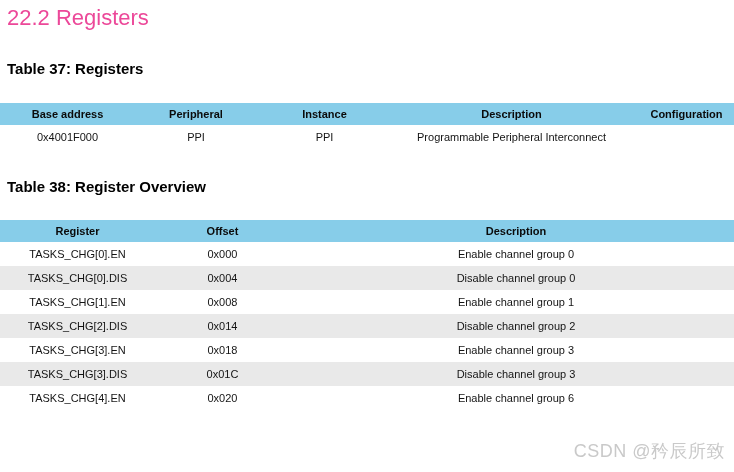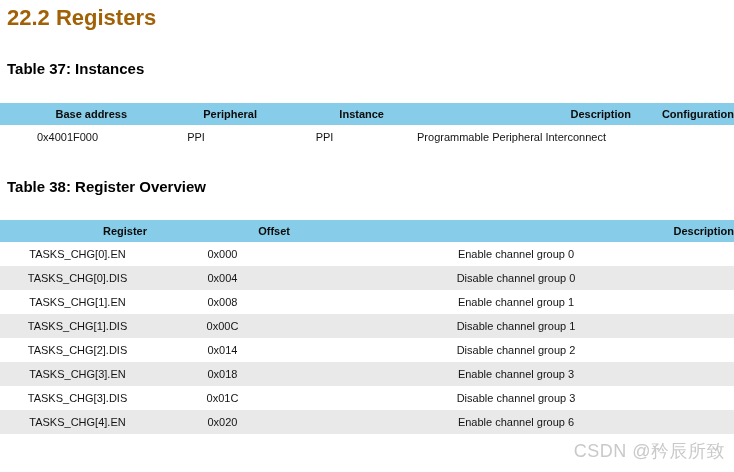--- a/index.html
+++ b/index.html
@@ -2,57 +2,57 @@
 <html><head>
 <meta charset="utf-8">
 <style>
   html,body{margin:0;padding:0;}
   body{
     width:734px;height:472px;position:relative;overflow:hidden;
     background:#ffffff;color:#111111;
     font-family:"Liberation Sans","DejaVu Sans",sans-serif;
   }
   .page-title{
-    font-size:22px;font-weight:bold;line-height:26px;
-    margin:5px 0 0 7px;color:#a16207;
+    font-size:22px;font-weight:normal;line-height:26px;
+    margin:5px 0 0 7px;color:#ec4899;
   }
   .table-caption{
     font-size:15px;font-weight:bold;line-height:19px;
     margin:28px 0 0 7px;color:#000;
   }
   .table-caption.second{}
   table{
     border-collapse:collapse;table-layout:fixed;
     width:734px;
   }
   .tbl-wrap1{margin-top:25px;}
   .tbl-wrap2{margin-top:24px;}
   th{
     background:#87CDE9;height:22px;
-    font-size:11px;font-weight:bold;text-align:right;
+    font-size:11px;font-weight:bold;text-align:center;
     padding:0 0 0 8px;color:#0b0b0b;vertical-align:middle;
   }
   td{
     height:24px;font-size:11px;text-align:center;
     padding:0 0 0 8px;color:#141414;vertical-align:middle;
     white-space:nowrap;overflow:hidden;
   }
   .reg-table tbody tr:nth-child(even) td{background:#E9E9E9;}
   .watermark{
     position:absolute;right:9px;bottom:9px;
     font-size:18px;color:#C9C9C9;letter-spacing:0.5px;
     text-shadow:0 1px 0 #ffffff;
   }
 </style>
 </head>
 <body>
 
 <h1 class="page-title">22.2 Registers</h1>
 
-<h2 class="table-caption">Table 37: Instances</h2>
+<h2 class="table-caption">Table 37: Registers</h2>
 
 <div class="tbl-wrap1">
   <table class="inst-table">
     <colgroup>
       <col style="width:127px">
         <col style="width:130px">
         <col style="width:127px">
         <col style="width:247px">
         <col style="width:103px">
     </colgroup>
@@ -103,25 +103,20 @@
           <td>TASKS_CHG[0].DIS</td>
           <td>0x004</td>
           <td>Disable channel group 0</td>
         </tr>
         <tr>
           <td>TASKS_CHG[1].EN</td>
           <td>0x008</td>
           <td>Enable channel group 1</td>
         </tr>
         <tr>
-          <td>TASKS_CHG[1].DIS</td>
-          <td>0x00C</td>
-          <td>Disable channel group 1</td>
-        </tr>
-        <tr>
           <td>TASKS_CHG[2].DIS</td>
           <td>0x014</td>
           <td>Disable channel group 2</td>
         </tr>
         <tr>
           <td>TASKS_CHG[3].EN</td>
           <td>0x018</td>
           <td>Enable channel group 3</td>
         </tr>
         <tr>

